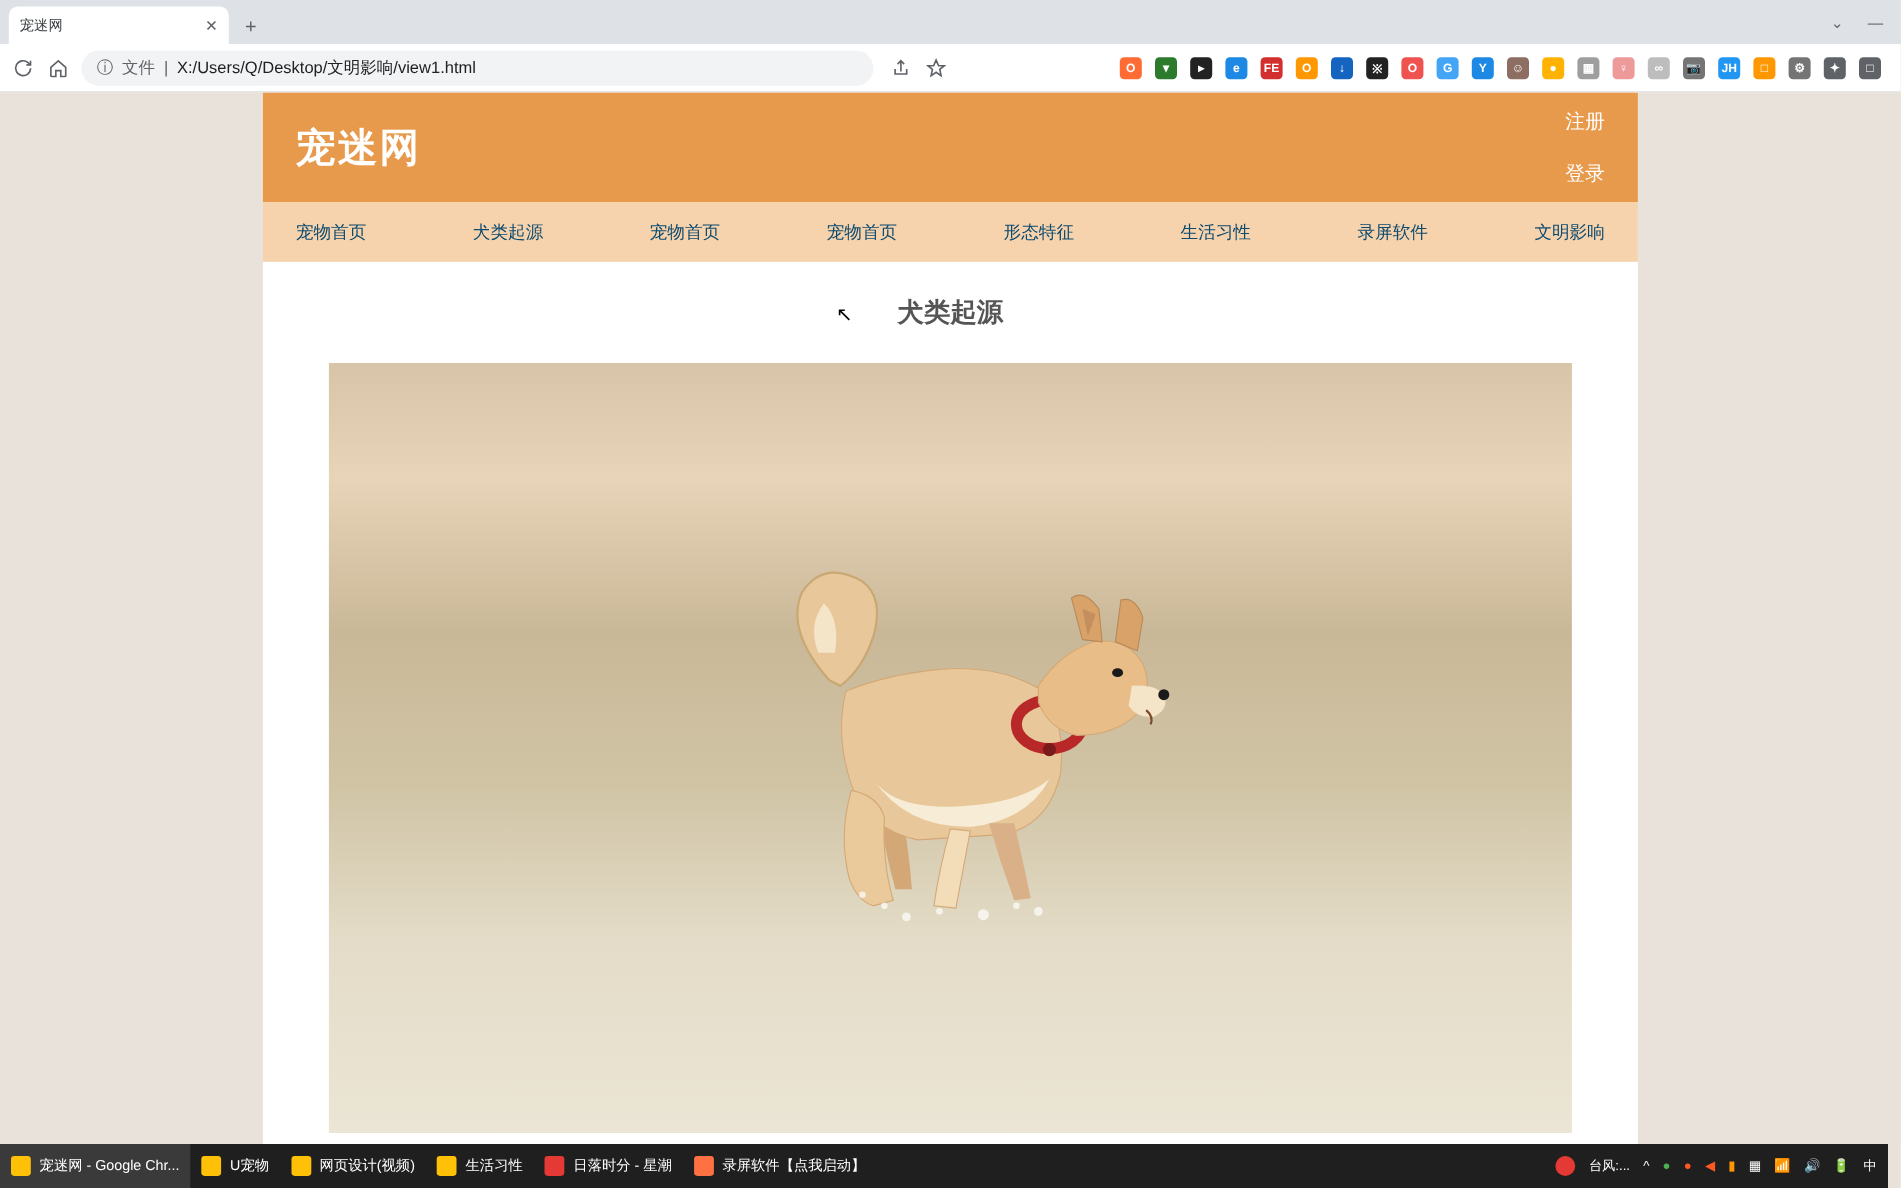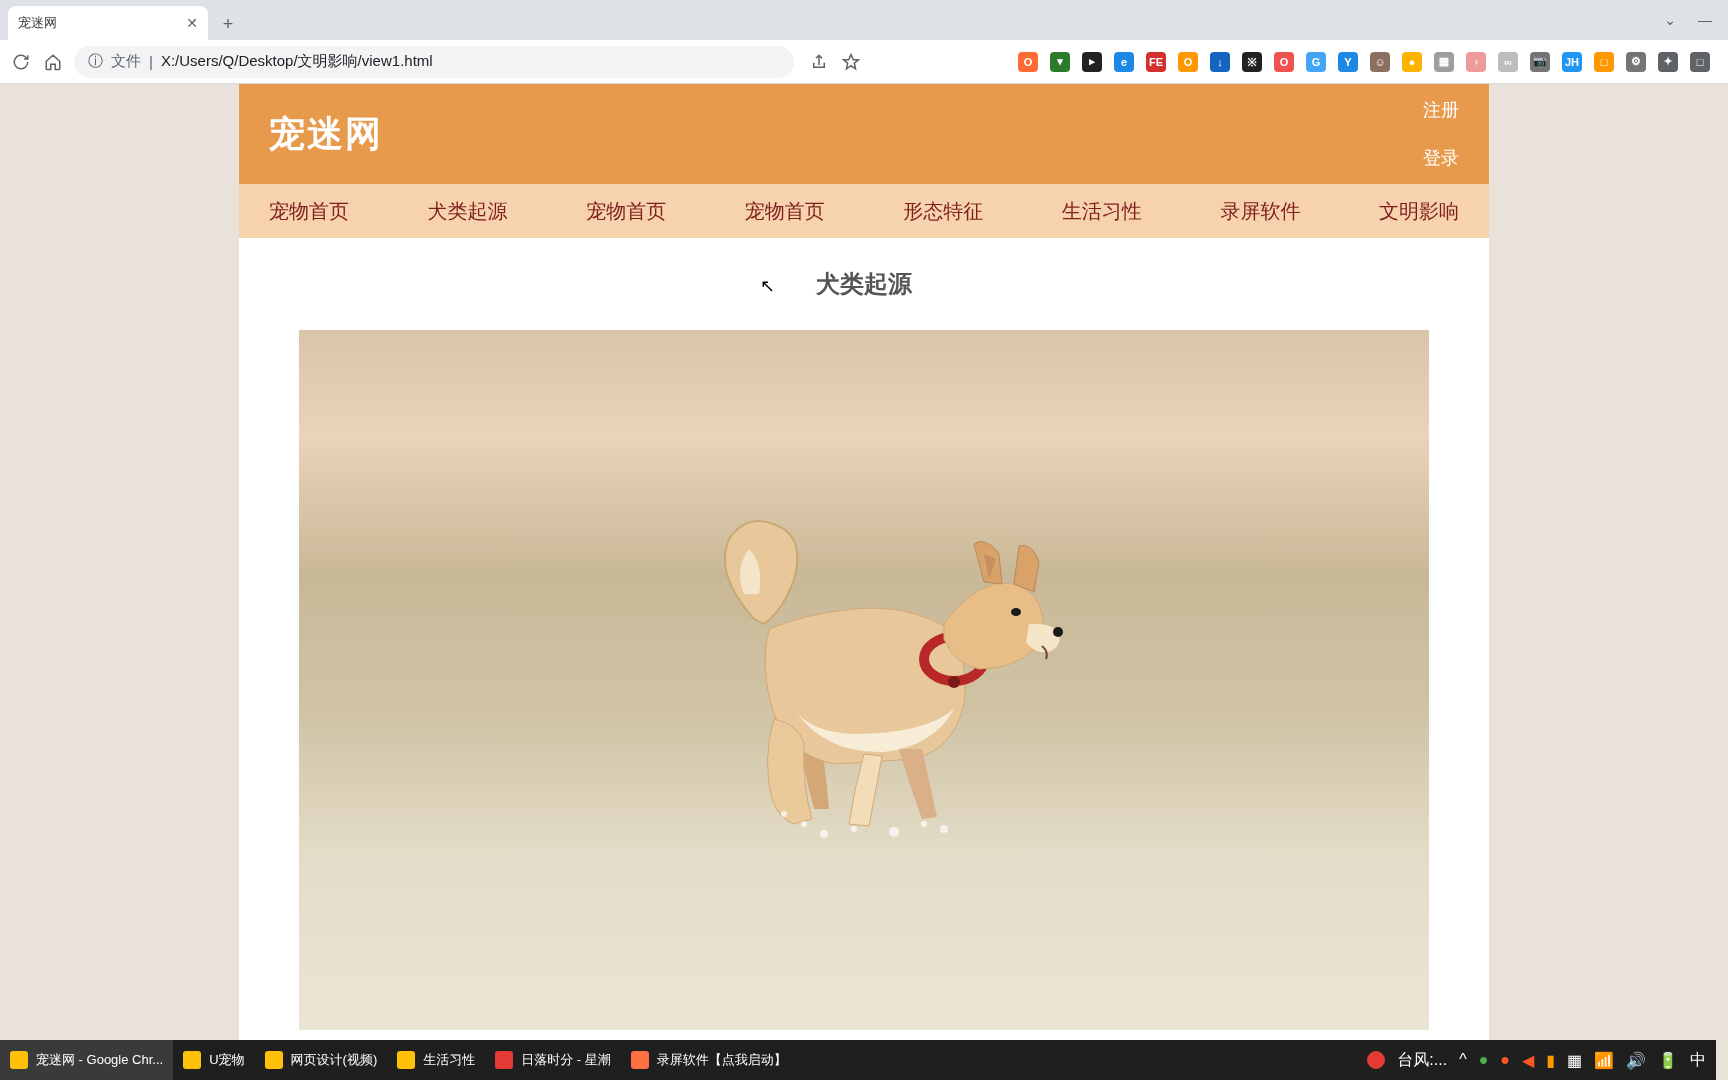--- a/index.html
+++ b/index.html
@@ -25,36 +25,36 @@
 
 .viewport { display:flex; justify-content:center; background:#e8e2da; height:calc(100% - 40px - 44px - 40px); overflow:hidden; }
 .page { width:1250px; background:#fff; }
 
 .site-header { background:#e89a4c; height:100px; display:flex; align-items:center; justify-content:space-between; padding:0 30px; }
 .site-title { color:#fff; font-size:36px; font-weight:bold; letter-spacing:2px; }
 .auth-links { display:flex; gap:24px;flex-direction:column; }
 .auth-links a { color:#fff; font-size:18px; font-weight:500; text-decoration:none; cursor:pointer; }
 
 .site-nav { background:#f7d3ad; height:54px; display:flex; align-items:center; justify-content:space-between; padding:0 30px; }
-.site-nav a { color:#7f1d1d; font-size:20px; font-weight:500; text-decoration:none; cursor:pointer; }
+.site-nav a { color:#0c4a6e; font-size:16px; font-weight:500; text-decoration:none; cursor:pointer; }
 
 .content { padding:30px 60px; }
 .content h2 { text-align:center; font-size:24px; color:#555; margin-bottom:30px; font-weight:600; }
 .hero-img { width:100%; height:700px; background:linear-gradient(180deg,#d8c4a8 0%,#e8d4b8 15%,#c9b898 35%,#d0c4a5 55%,#e4dcc8 75%,#ebe5d5 100%); position:relative; overflow:hidden; }
 
 
 .dog-wrap { position:absolute; left:50%; top:48%; transform:translate(-50%,-50%); }
 
 
 .taskbar { position:fixed; bottom:0; left:0; right:12px; height:40px; background:#1f1f1f; display:flex; align-items:center; color:#fff; font-size:13px; }
 .task-item { display:flex; align-items:center; gap:8px; padding:0 10px; height:100%; cursor:pointer; }
 .task-item.active { background:#3a3a3a; }
 .task-ico { width:18px; height:18px; border-radius:3px; display:flex; align-items:center; justify-content:center; font-size:10px; }
 .tray { margin-left:auto; display:flex; align-items:center; gap:12px; padding-right:10px; }
-.tray span { cursor:pointer; font-size:16px; }
+.tray span { cursor:pointer; font-size:12px; }
 
 
 .cursor { position:absolute; left:760px; top:275px; font-size:18px; color:#000; pointer-events:none; }
 </style>
 </head>
 <body>
 
 <div class="tabstrip">
   <div class="tab">
     <span>宠迷网</span>

